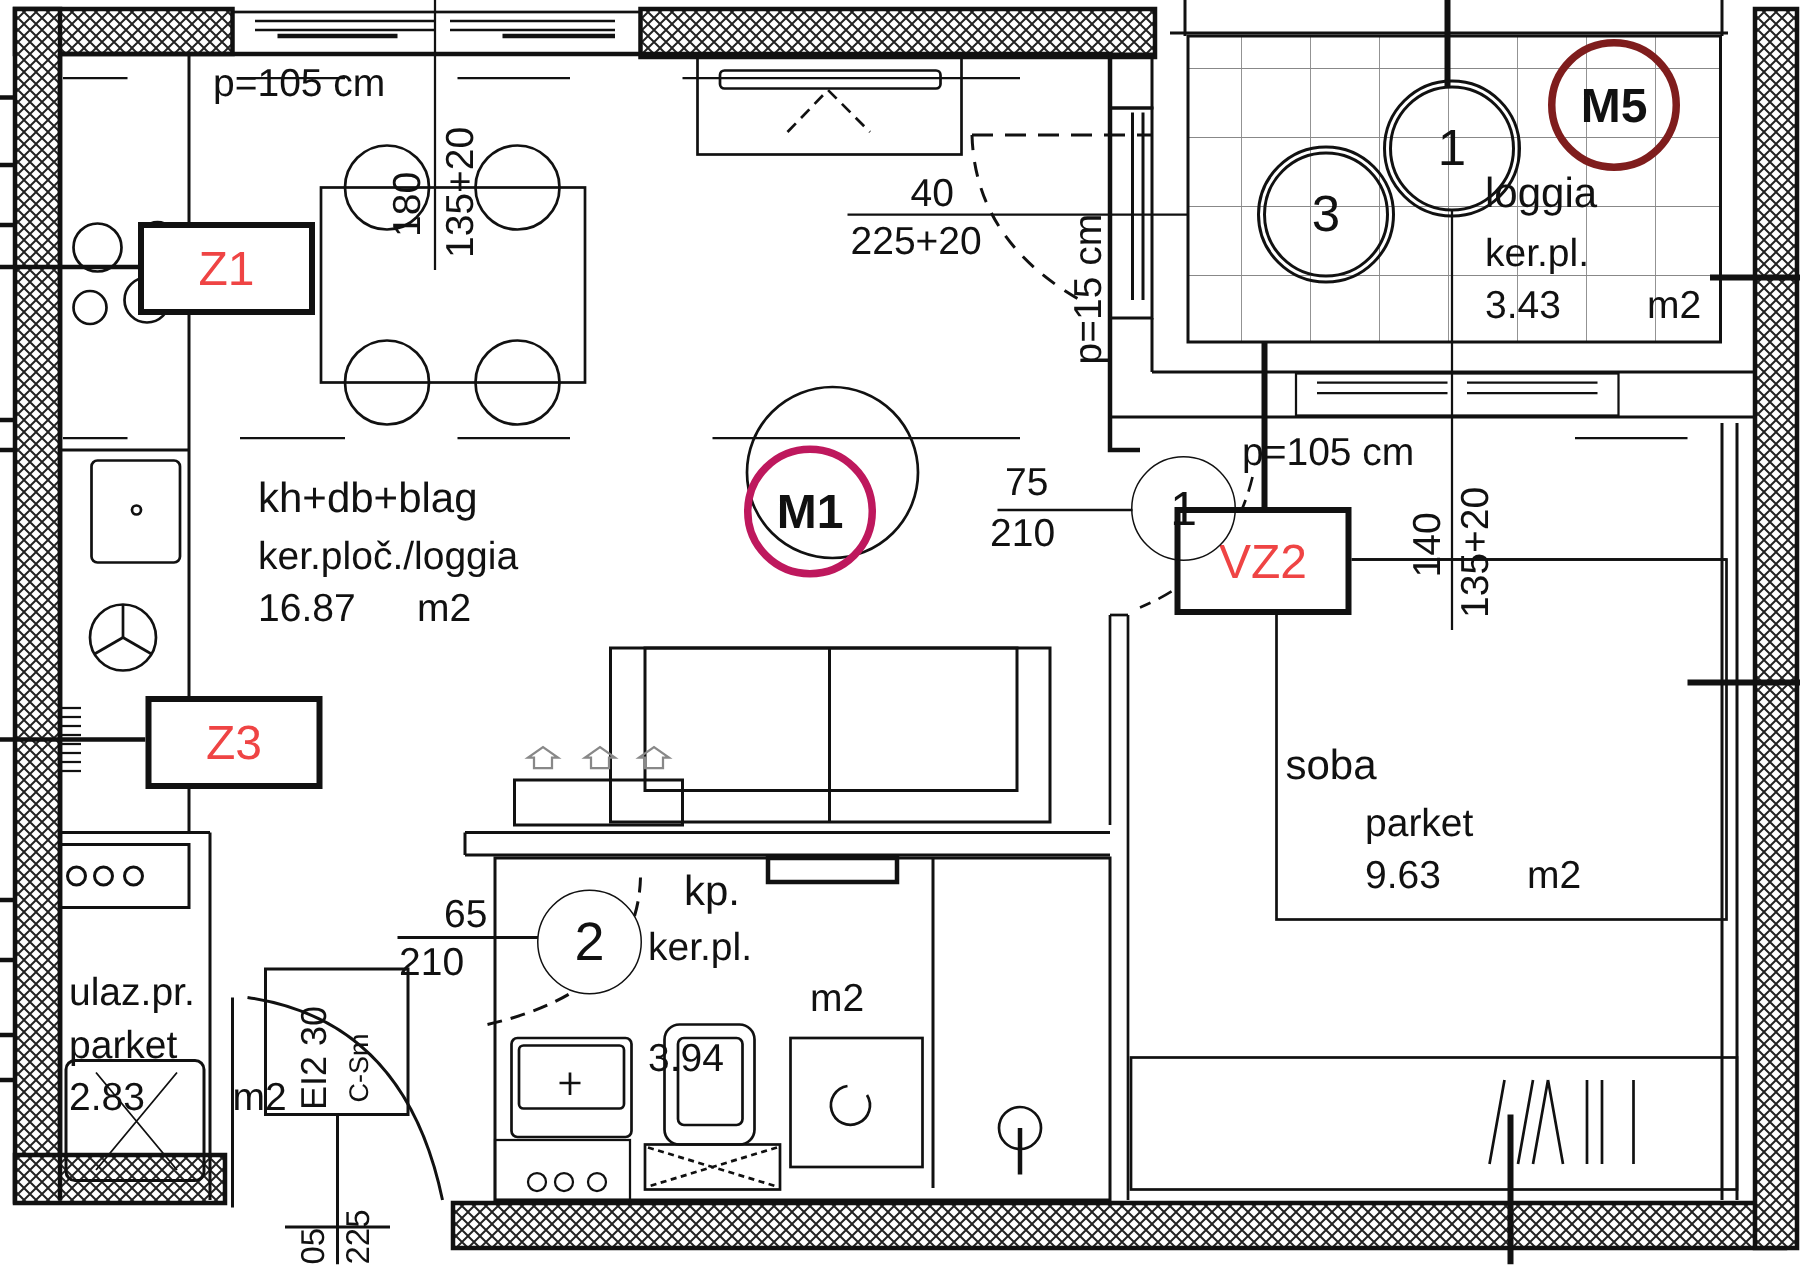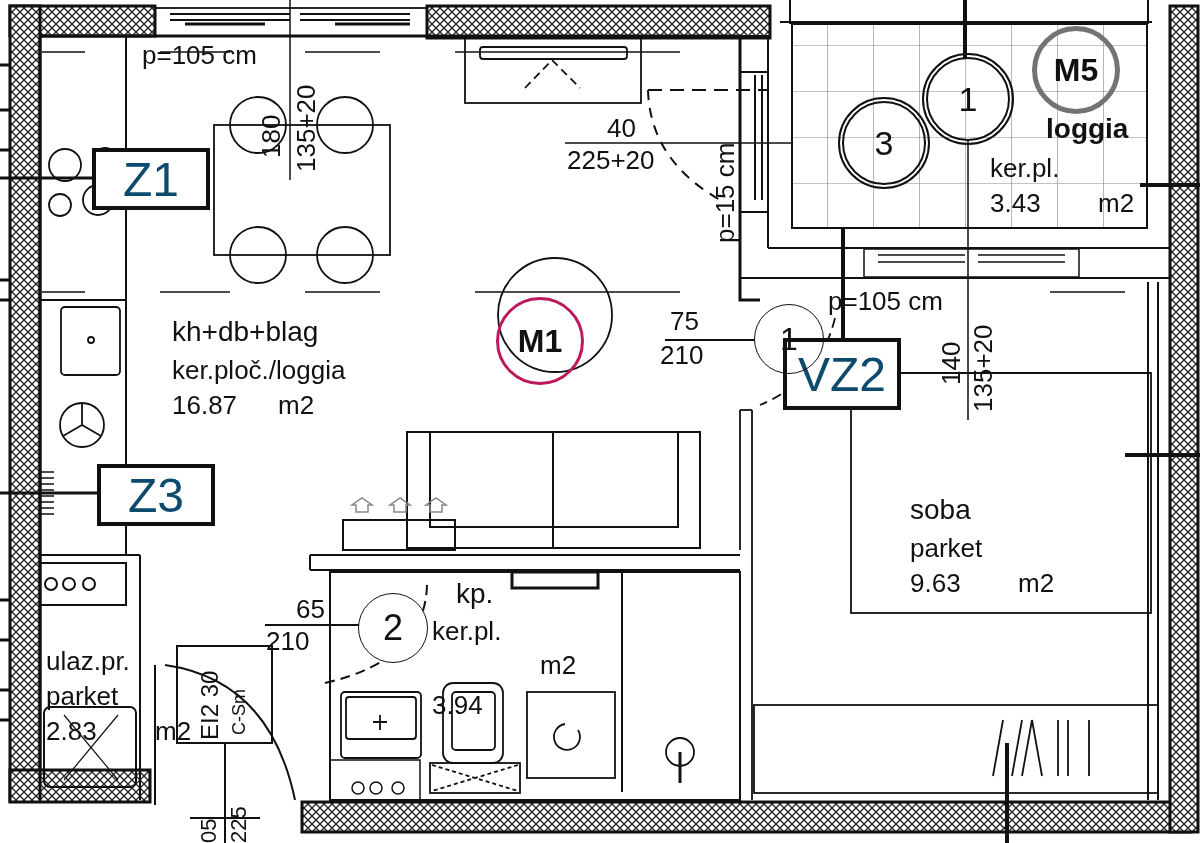--- a/index.html
+++ b/index.html
@@ -3,21 +3,21 @@
 <meta charset="utf-8">
 <style>
   html, body { margin:0; padding:0; background:#ffffff; }
   body { width:1200px; height:843px; overflow:hidden; position:relative; font-family:"Liberation Sans", sans-serif; }
   #plan { position:absolute; left:0; top:0; width:1200px; height:843px; }
   .lbl { position:absolute; color:#111; font-family:"Liberation Sans", sans-serif; white-space:nowrap; line-height:1; }
   .room-name { font-size:28px; }
   .room-sub { font-size:26px; }
   .dim { font-size:26px; }
   .vert { transform-origin:0 0; transform:rotate(-90deg); }
-  .tag { position:absolute; border:4px solid #111; background:#fff; font-size:48px; display:flex; align-items:center; justify-content:center; color:#0c4a6e; box-sizing:border-box; }
+  .tag { position:absolute; border:4px solid #111; background:#fff; font-size:32px; display:flex; align-items:center; justify-content:center; color:#ef4444; box-sizing:border-box; }
   .circ { position:absolute; border-radius:50%; display:flex; align-items:center; justify-content:center; color:#111; box-sizing:border-box; }
 </style>
 </head>
 <body>
 
 <svg id="plan" viewBox="0 0 1200 843" xmlns="http://www.w3.org/2000/svg">
   <defs>
     <pattern id="hatch" width="8" height="8" patternUnits="userSpaceOnUse">
       <rect width="8" height="8" fill="#fff"></rect>
       <path d="M0 0 L8 8 M8 0 L0 8" stroke="#222" stroke-width="1.3"></path>
@@ -264,50 +264,50 @@
 
 <span class="lbl dim" style="left:142px;top:42px;font-size:26px;">p=105 cm</span>
 
 <span class="lbl dim vert" style="left:258px;top:158px;">180</span>
 <span class="lbl dim vert" style="left:293px;top:172px;">135+20</span>
 
 <div class="tag" style="left:92px;top:148px;width:118px;height:62px;">Z1</div>
 <div class="tag" style="left:97px;top:464px;width:118px;height:62px;">Z3</div>
 <div class="tag" style="left:783px;top:338px;width:118px;height:72px;">VZ2</div>
 
-<div class="circ" style="left:496px;top:297px;width:88px;height:88px;border:3px solid #be185d;font-size:32px;font-weight:bold;">M1</div>
-<div class="circ" style="left:1032px;top:26px;width:88px;height:88px;border:5px solid #737373;font-size:32px;font-weight:bold;text-align:right;">M5</div>
+<div class="circ" style="left:496px;top:297px;width:88px;height:88px;border:5px solid #be185d;font-size:32px;font-weight:bold;">M1</div>
+<div class="circ" style="left:1032px;top:26px;width:88px;height:88px;border:5px solid #7f1d1d;font-size:32px;font-weight:bold;text-align:right;">M5</div>
 
 <div class="circ" style="left:922px;top:53px;width:92px;height:92px;border:6px double #111;font-size:34px;background:transparent;">1</div>
 <div class="circ" style="left:838px;top:97px;width:92px;height:92px;border:6px double #111;font-size:34px;background:transparent;">3</div>
 <div class="circ" style="left:754px;top:304px;width:70px;height:70px;border:1.8px solid #111;font-size:32px;background:transparent;">1</div>
 <div class="circ" style="left:358px;top:593px;width:70px;height:70px;border:1.8px solid #111;font-size:36px;background:#fff;">2</div>
 
 <span class="lbl dim" style="left:607px;top:115px;">40</span>
 <span class="lbl dim" style="left:567px;top:147px;">225+20</span>
 <span class="lbl dim vert" style="left:712px;top:243px;">p=15 cm</span>
 
-<span class="lbl room-name" style="left:1046px;top:115px;font-weight:bold;">loggia</span>
+<span class="lbl room-name" style="left:990px;top:115px;">loggia</span>
 <span class="lbl room-sub" style="left:990px;top:155px;">ker.pl.</span>
 <span class="lbl room-sub" style="left:990px;top:190px;">3.43</span>
 <span class="lbl room-sub" style="left:1098px;top:190px;">m2</span>
 
 <span class="lbl room-name" style="left:172px;top:318px;">kh+db+blag</span>
 <span class="lbl room-sub" style="left:172px;top:357px;">ker.ploč./loggia</span>
 <span class="lbl room-sub" style="left:172px;top:392px;">16.87</span>
 <span class="lbl room-sub" style="left:278px;top:392px;">m2</span>
 
 <span class="lbl dim" style="left:670px;top:308px;">75</span>
 <span class="lbl dim" style="left:660px;top:342px;">210</span>
 
 <span class="lbl dim" style="left:828px;top:288px;background:transparent;">p=105 cm</span>
 <span class="lbl dim vert" style="left:938px;top:385px;">140</span>
 <span class="lbl dim vert" style="left:970px;top:412px;">135+20</span>
 
-<span class="lbl room-name" style="left:910px;top:496px;">soba</span>
+<span class="lbl room-name" style="left:857px;top:496px;">soba</span>
 <span class="lbl room-sub" style="left:910px;top:535px;">parket</span>
 <span class="lbl room-sub" style="left:910px;top:570px;text-align:right;">9.63</span>
 <span class="lbl room-sub" style="left:1018px;top:570px;">m2</span>
 
 <span class="lbl dim" style="left:273px;top:596px;margin-left:23px;">65</span>
 <span class="lbl dim" style="left:266px;top:628px;">210</span>
 
 <span class="lbl room-name" style="left:456px;top:580px;">kp.</span>
 <span class="lbl room-sub" style="left:432px;top:618px;">ker.pl.</span>
 <span class="lbl room-sub" style="left:432px;top:652px;margin-top:40px;">3.94</span>

